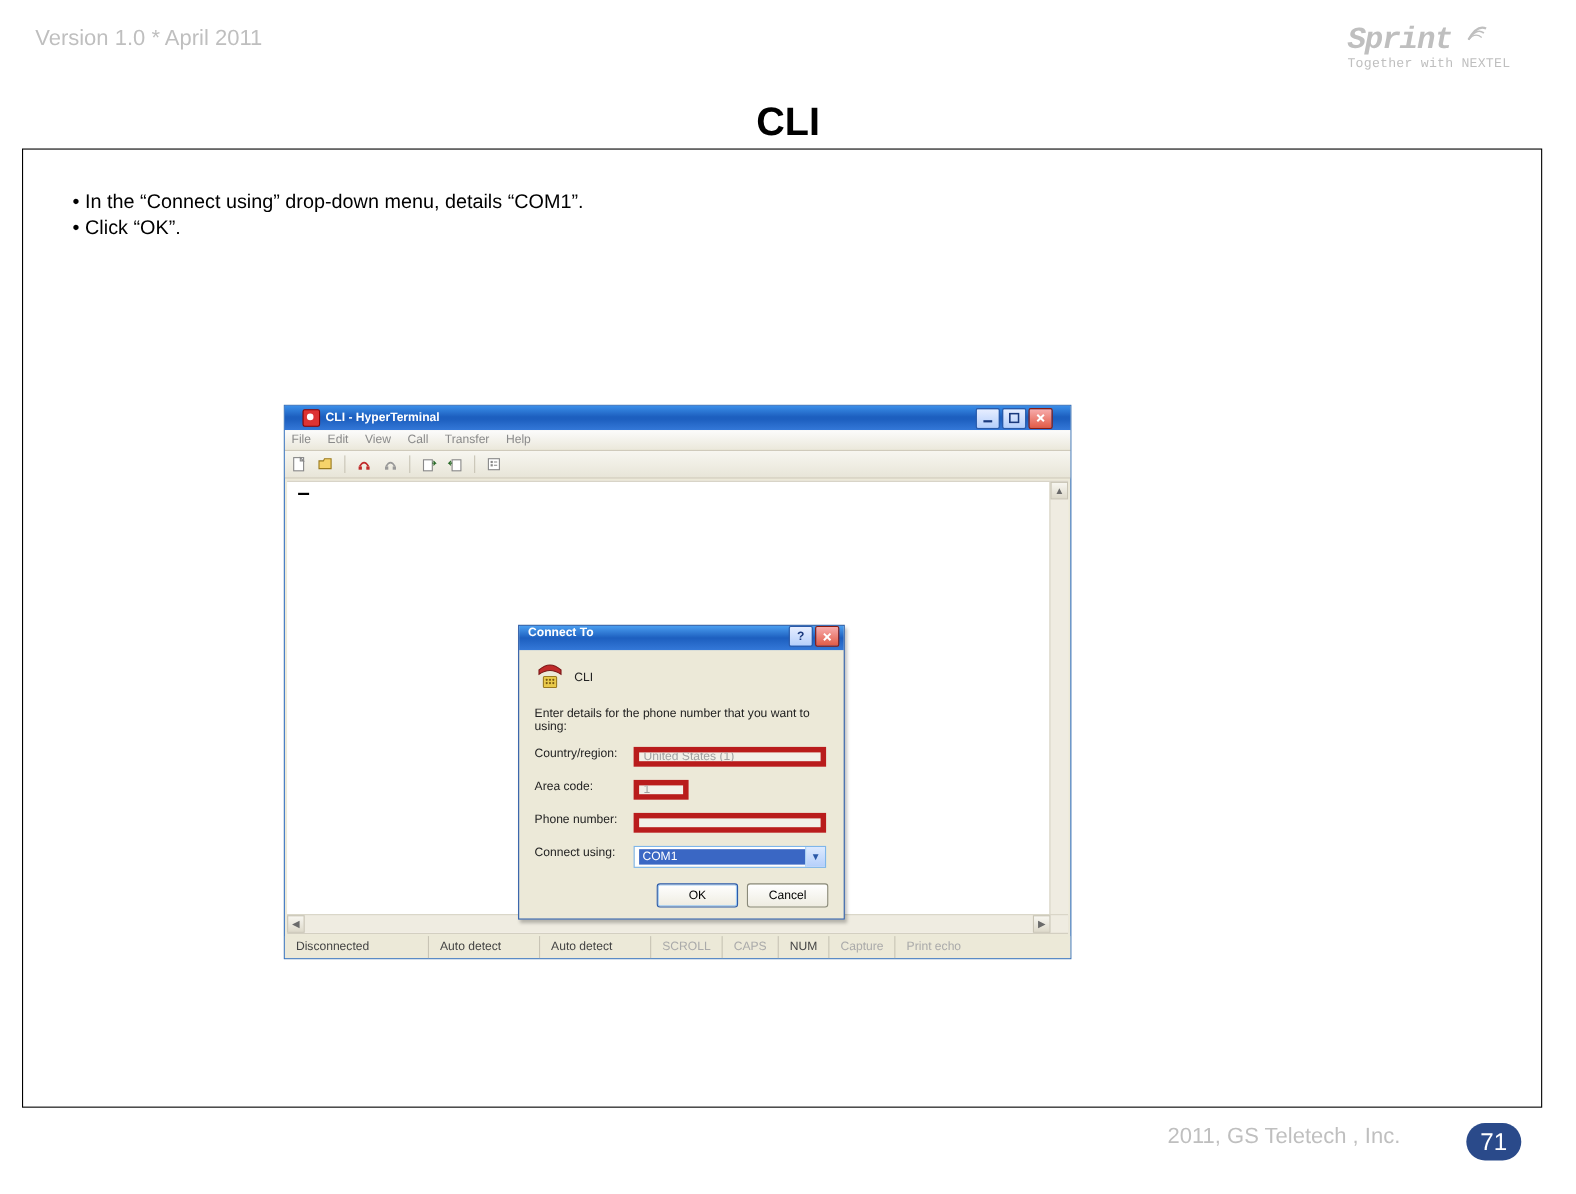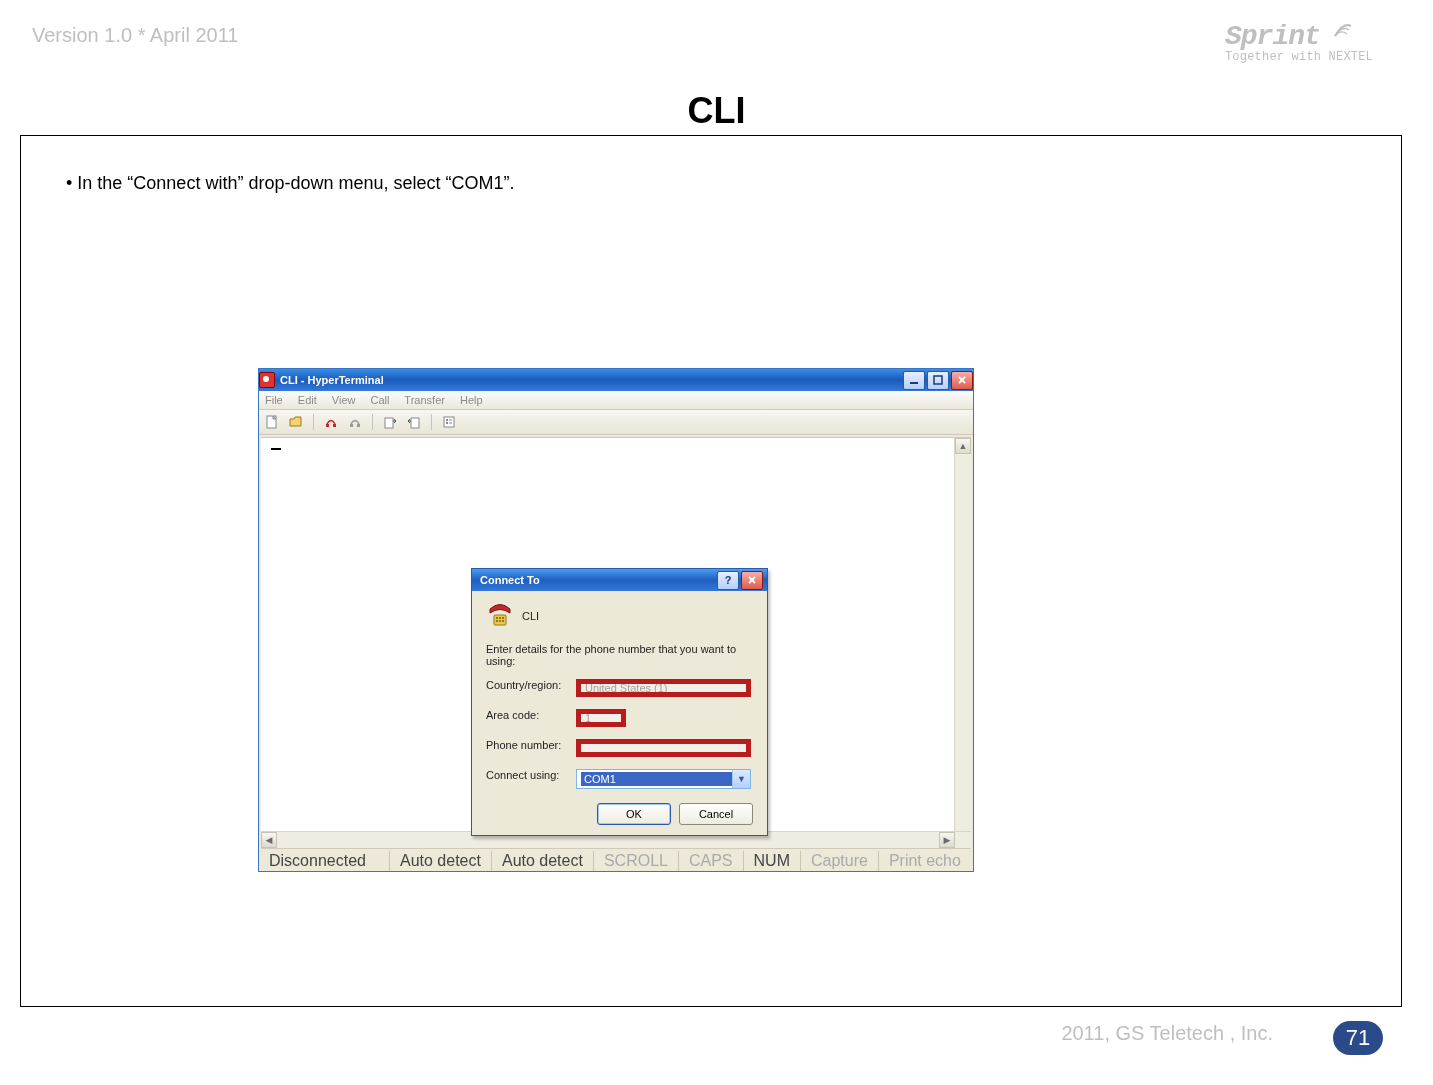--- a/index.html
+++ b/index.html
@@ -85,21 +85,21 @@
     border: 1px solid #3a75c4;
     background: #ece9d8;
     font-family: Tahoma, Arial, sans-serif;
     font-size: 11px;
   }
   .ht-titlebar {
     height: 22px;
     background: linear-gradient(to bottom,#3a8ee8 0%, #1d5fbf 45%, #1d5fbf 55%, #3478d8 100%);
     display: flex;
     align-items: center;
-    padding: 0 0;
+    padding: 0 16px;
     color: #fff;
   }
   .ht-title-icon {
     width: 14px; height: 14px;
     background: #d33;
     border: 1px solid #800;
     border-radius: 2px;
     margin-right: 5px;
     position: relative;
   }
@@ -180,21 +180,21 @@
     font-size:9px;
     box-sizing:border-box;
   }
   .ht-scroll-v .ht-scroll-btn.top{position:absolute;top:0;}
   .ht-scroll-v .ht-scroll-btn.bottom{position:absolute;bottom:0;}
   .ht-scroll-h .ht-scroll-btn.left{position:absolute;left:0;}
   .ht-scroll-h .ht-scroll-btn.right{position:absolute;right:16px;}
   .ht-statusbar {
     background:#ece9d8;
     display:flex;
-    font-size:16px;
+    font-size:11px;
     color:#444;
     height:20px;
     align-items:flex-start;
   }
   .ht-status-cell {
     border-right:1px solid #c8c4b5;
     padding:0 10px;
     height:100%;
     display:flex;
     align-items:center;
@@ -212,21 +212,20 @@
     background:#ece9d8;
     box-shadow: 2px 3px 3px rgba(0,0,0,.25);
   }
   .dlg-titlebar {
     height:22px;
     background: linear-gradient(to bottom,#4a9ef0 0%, #1d5fbf 50%, #3478d8 100%);
     color:#fff;
     font-weight:bold;
     font-size:11px;
     display:flex;
-    align-items:center;
     padding:0 4px;
   }
   .dlg-titlebar .title { flex:1; padding-left:4px; }
   .dlg-help-btn, .dlg-close-btn {
     width:20px; height:17px;
     border-radius:2px;
     display:flex; align-items:center; justify-content:center;
     font-size:11px;
     font-weight:bold;
     margin-left:2px;
@@ -327,21 +326,22 @@
         <path d="M2 16 Q8 9 14 14" fill="none" stroke="#bfbfbf" stroke-width="1.2"></path>
       </svg>
     </span>
     <div class="sprint-tag">Together with NEXTEL</div>
   </div>
 
   <div class="big-title">CLI</div>
 
   <div class="main-box">
     <div class="instructions">
-      <div>• In the “Connect with” drop-down menu, select “COM1”.</div>
+      <div>• In the “Connect using” drop-down menu, details “COM1”.</div>
+      <div>• Click “OK”.</div>
     </div>
   </div>
 
   <div class="ht-window">
     <div class="ht-titlebar">
       <div class="ht-title-icon"></div>
       <div class="ht-title-text">CLI - HyperTerminal</div>
       <div class="ht-win-buttons">
         <div class="ht-win-btn">
           <svg width="10" height="10">

